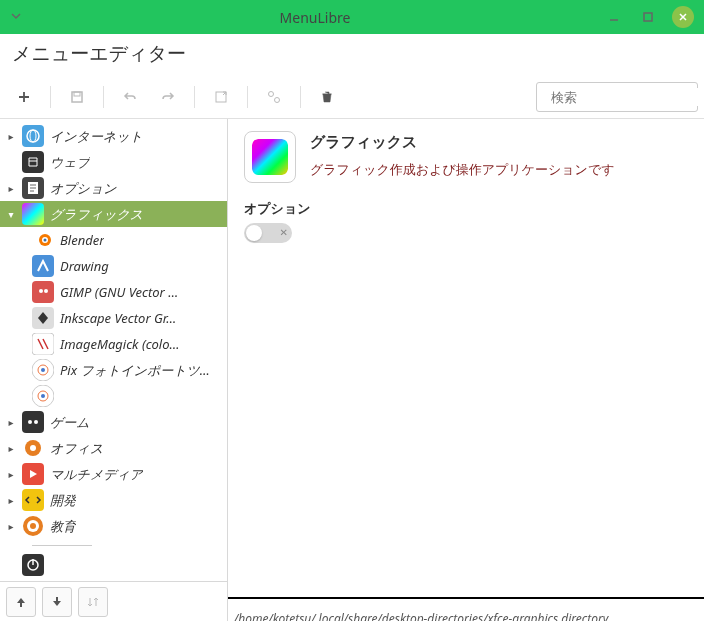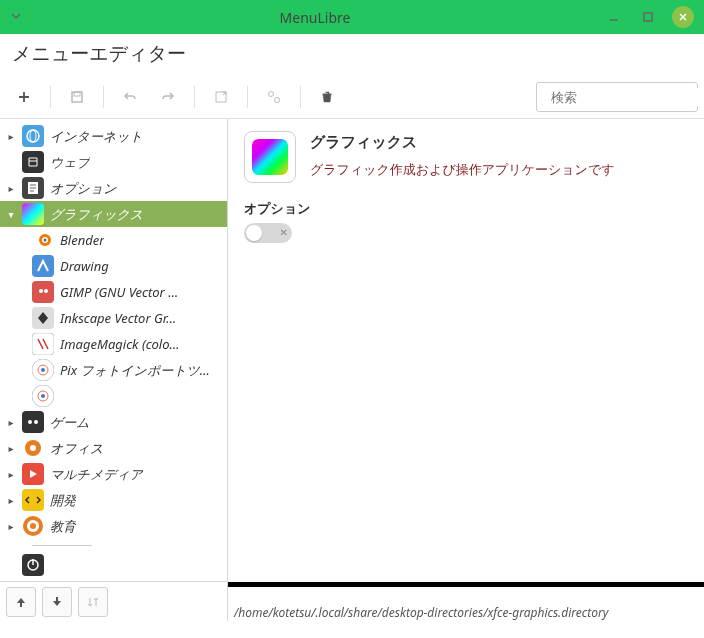--- a/index.html
+++ b/index.html
@@ -38,21 +38,21 @@
 .bigicon-inner { width: 36px; height: 36px; border-radius: 6px; }
 .dt-title { font-weight: bold; font-size: 15px; margin-bottom: 8px; }
 .dt-desc { font-size: 13px; color: #7f1d1d; }
 .opts { padding: 4px 16px; }
 .opt-head { font-weight: bold; font-size: 13px; }
 .opt-row { display: flex; align-items: center; height: 30px; }
 .opt-row .lbl { flex: 1; padding-left: 10px; }
 .toggle { width: 48px; height: 20px; background: #d8d8d8; border-radius: 10px; position: relative; }
 .toggle .knob { width: 16px; height: 16px; background: #fff; border-radius: 50%; position: absolute; top: 2px; left: 2px; box-shadow: 0 1px 2px rgba(0,0,0,.2); }
 .toggle .x { position: absolute; right: 4px; top: 2px; font-size: 10px; color: #888; }
-.statusbar { height: 22px; border-top: 5px solid #000000; font-style: italic; font-size: 12px; color: #555; padding: 17px 6px; white-space: nowrap; overflow: hidden; }
+.statusbar { height: 22px; border-top: 2px solid #000000; font-style: italic; font-size: 12px; color: #555; padding: 11px 6px; white-space: nowrap; overflow: hidden; }
 .spacer { flex: 1; }
 .hr { height: 1px; background: #ccc; margin: 6px 12px 6px 32px; width: 60px; }
 </style>
 </head>
 <body>
 
 <div class="titlebar">
   <div class="chev">
     <svg width="12" height="12" viewBox="0 0 12 12">
         <path d="M2 4l4 4 4-4" stroke="#666" stroke-width="1.5" fill="none"></path>

